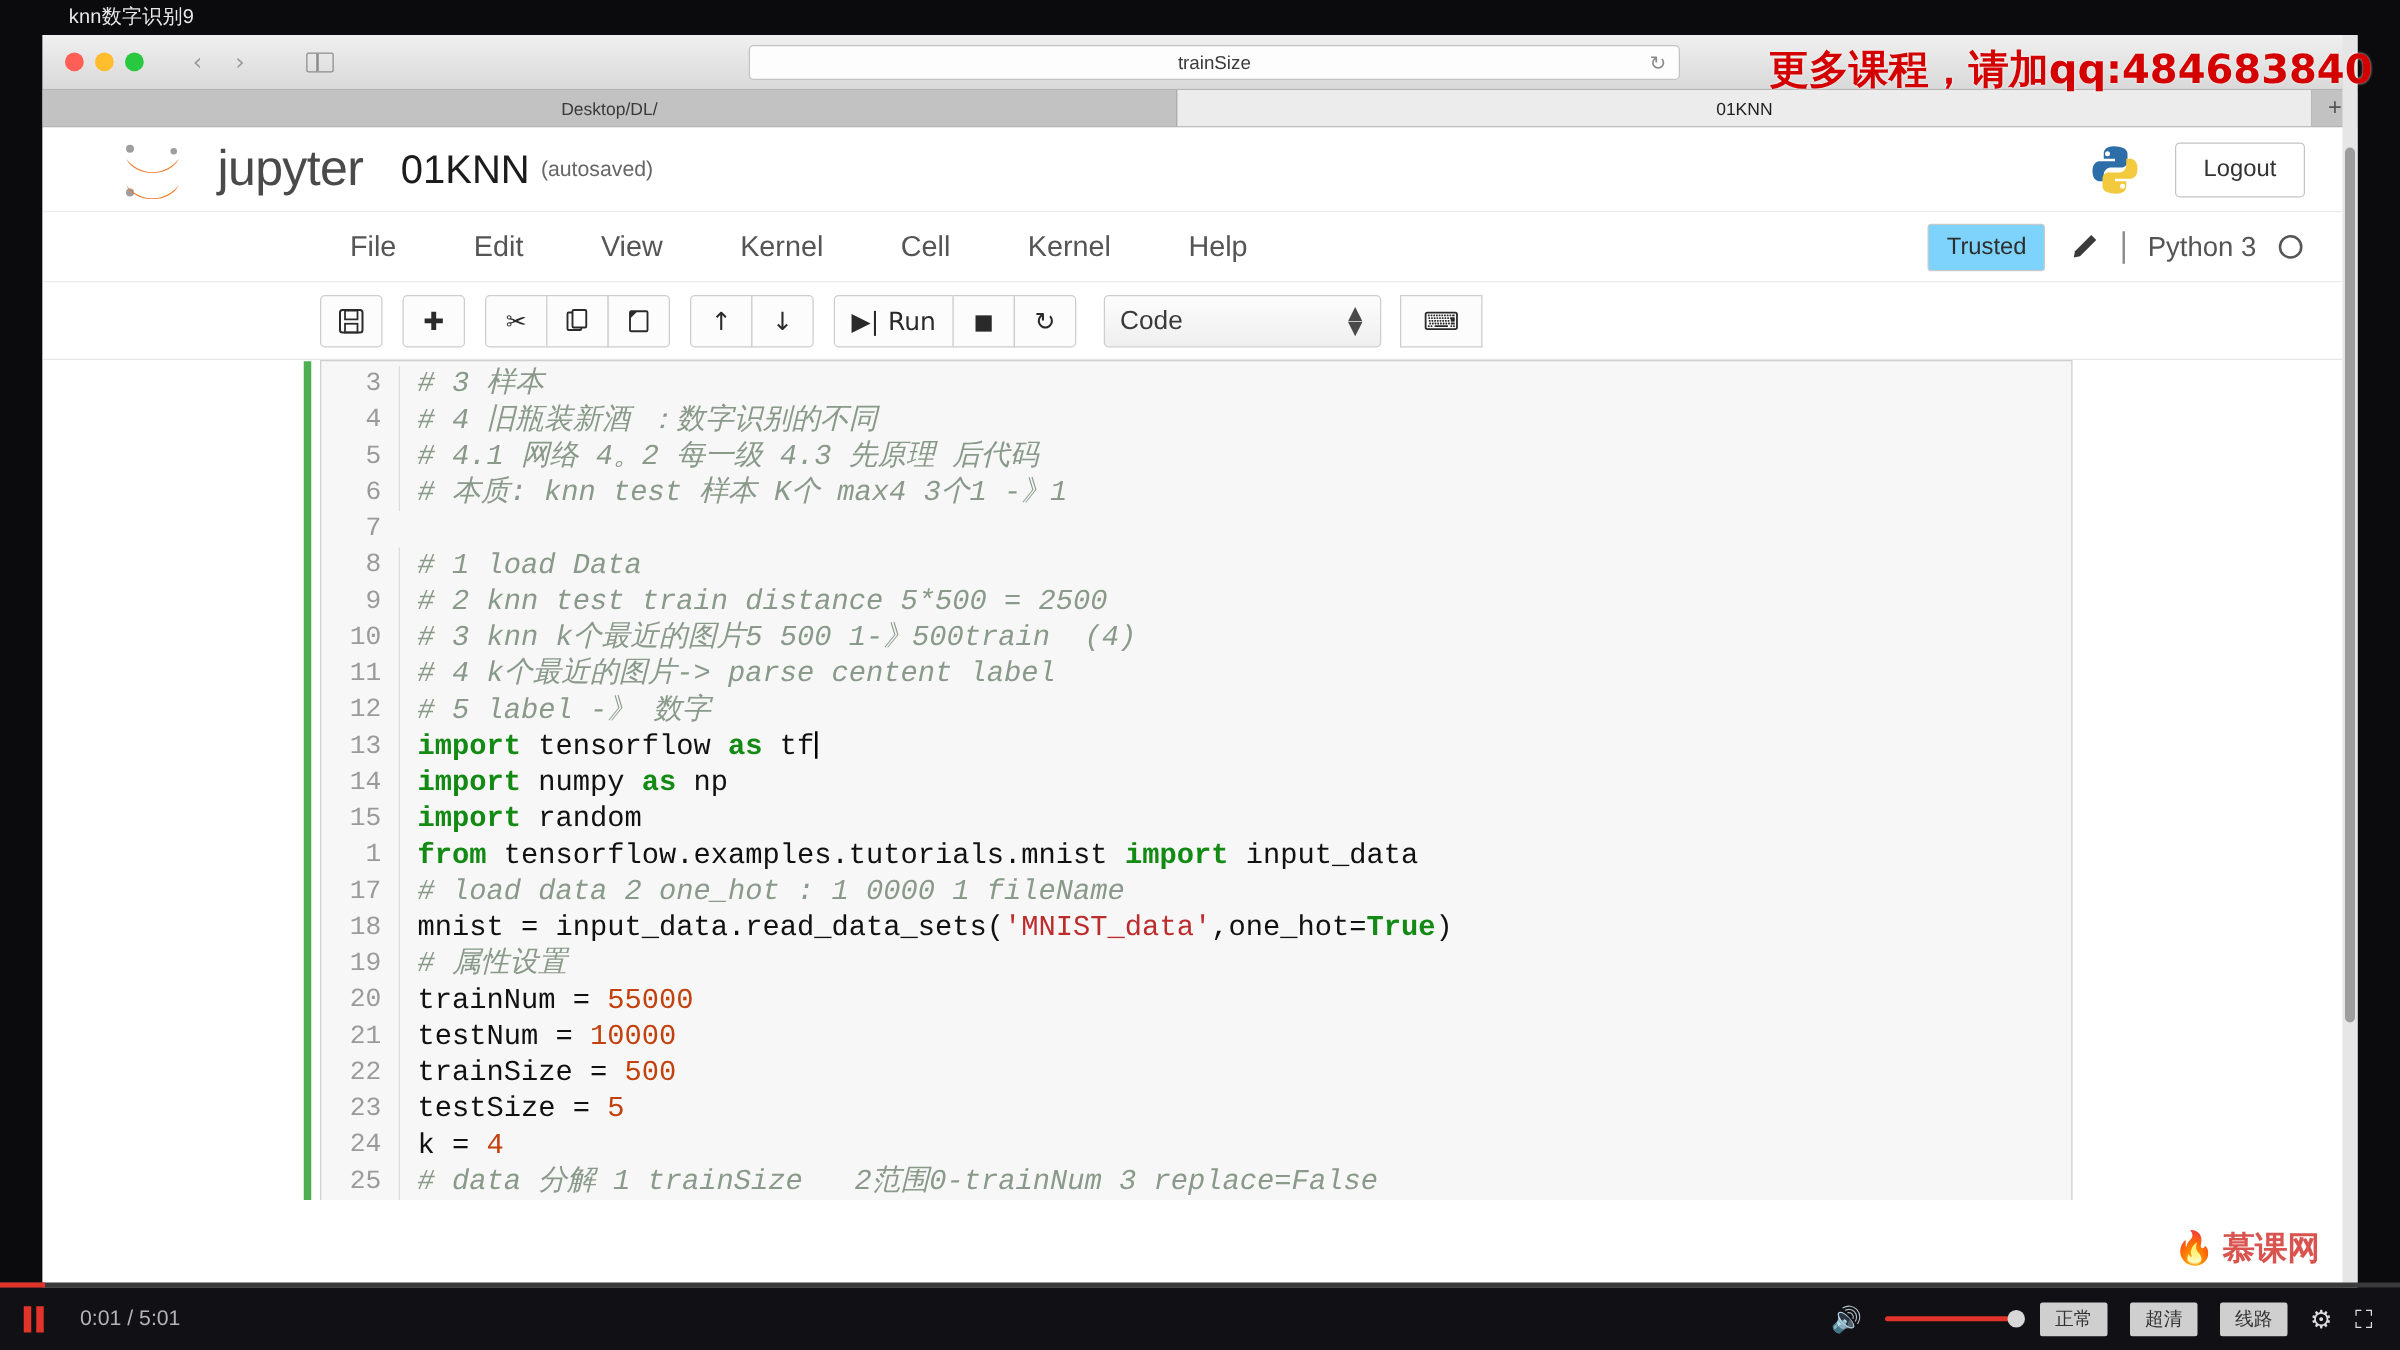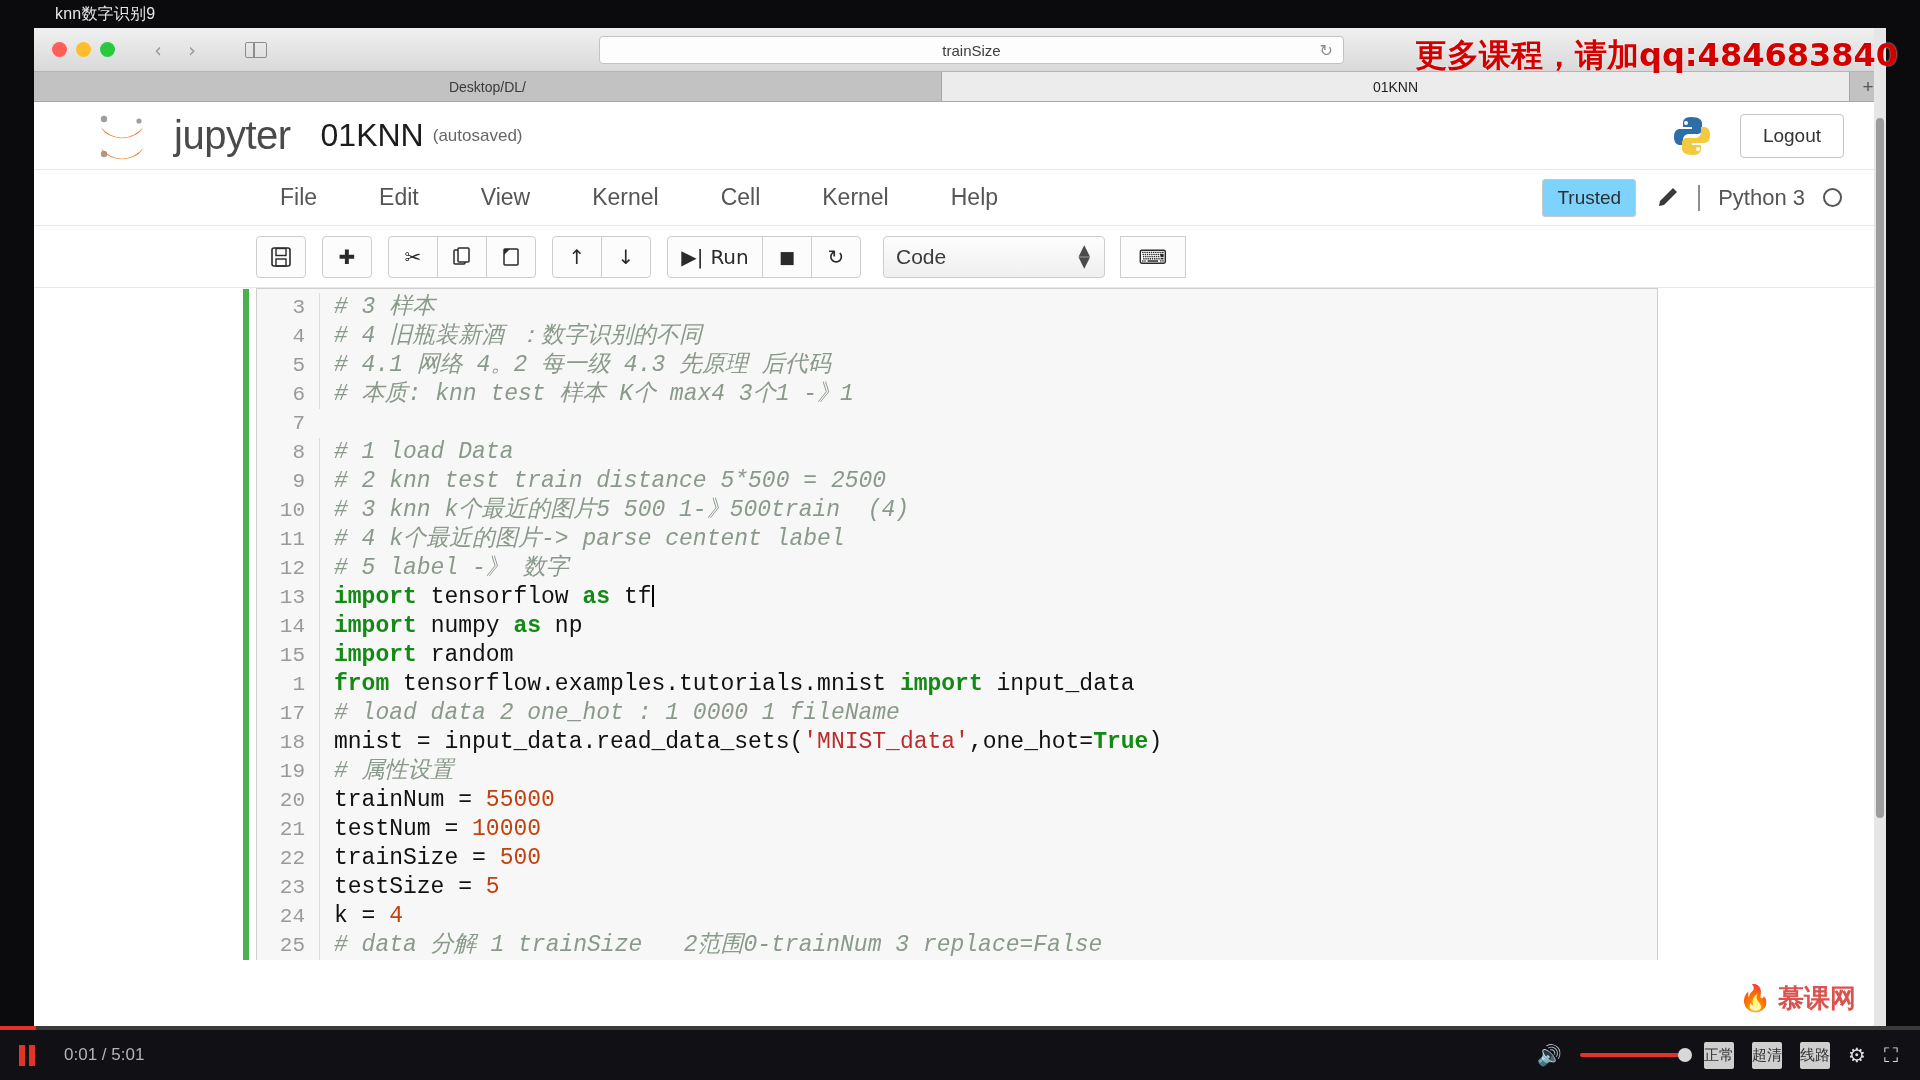--- a/index.html
+++ b/index.html
@@ -201,21 +201,21 @@
     margin-left: 12px; width: 30px; height: 26px;
     display: flex; align-items: center; justify-content: center; gap: 4px;
   }
   .pause i { display: block; width: 6px; height: 21px; background: #e2332a; }
   .timecode { margin-left: 22px; color: #b4b4b4; font-size: 17px; }
   .player-right { margin-left: auto; display: flex; align-items: center; gap: 18px; padding-right: 22px; }
   .speaker { color: #ddd; font-size: 20px; font-family: "DejaVu Sans", sans-serif; }
   .vol-track { position: relative; width: 106px; height: 4px; background: #e2332a; border-radius: 2px; }
   .vol-knob { position: absolute; right: -6px; top: -5px; width: 14px; height: 14px; border-radius: 50%; background: #d8d8d8; }
   .qbtn {
-    background: #cfcfcf; color: #333; font-size: 15px; padding: 4px 0; border-radius: 2px;
+    background: #cfcfcf; color: #333; font-size: 15px; padding: 4px 12px; border-radius: 2px;
   }
   .gear, .fs { color: #ddd; font-size: 20px; font-family: "DejaVu Sans", sans-serif; }
 </style>
 </head>
 <body>
 
 <div id="root">
 
   <div class="video-title">knn数字识别9</div>
 

